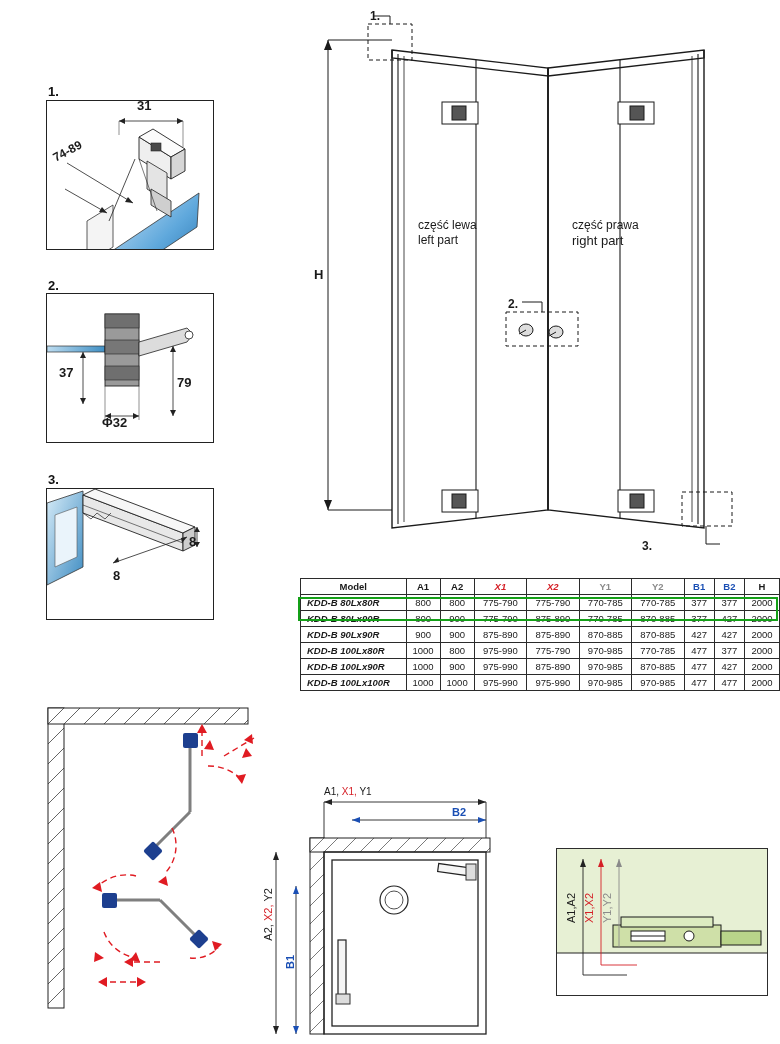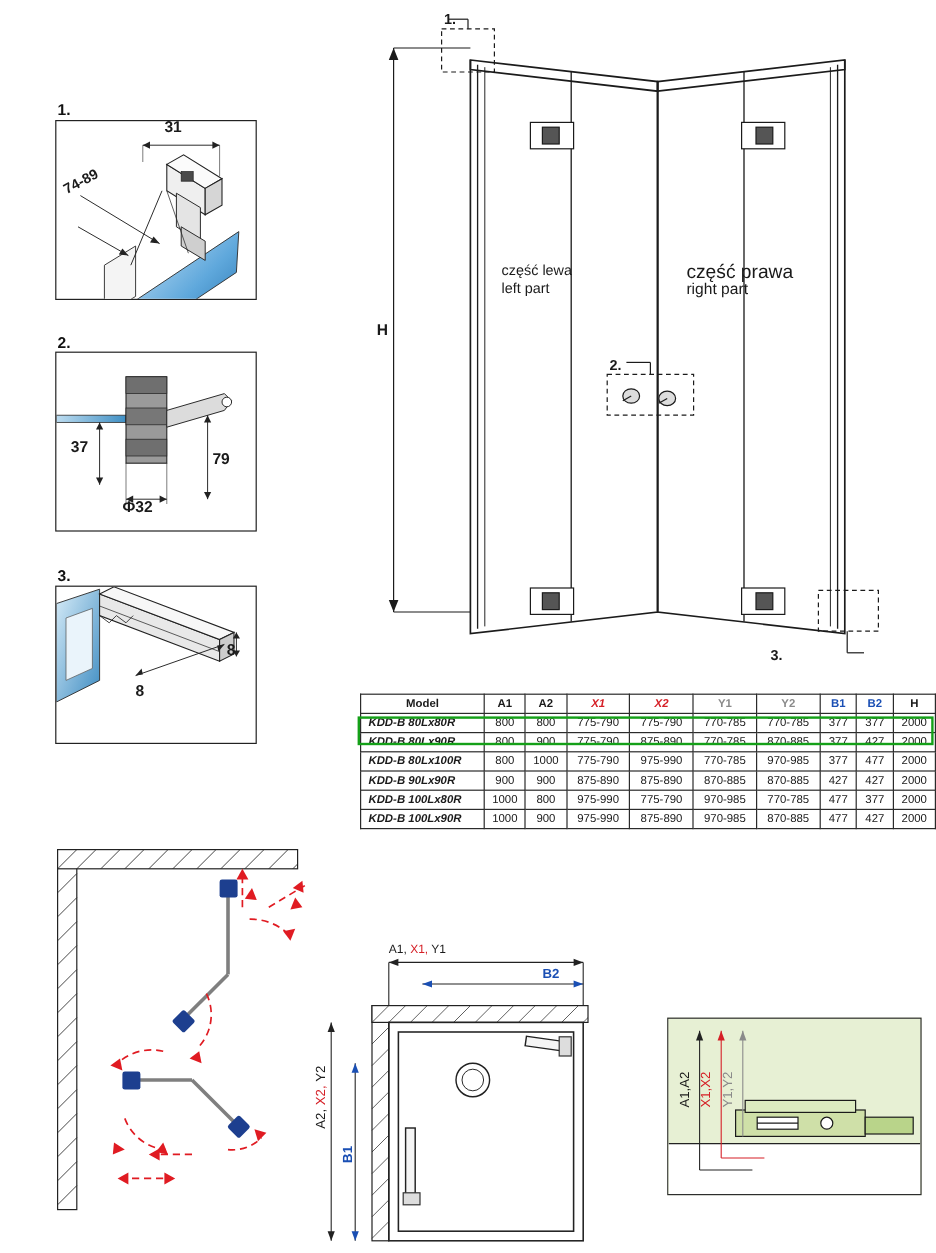--- a/index.html
+++ b/index.html
@@ -288,21 +288,21 @@
     <path d="M28 30 l-4 10 h8 z"></path>
     <path d="M28 500 l-4 -10 h8 z"></path>
   </g>
 </svg>
 <div class="abs lbl bold" style="left:370px;top:10px;font-size:12px;">1.</div>
 <div class="abs lbl bold" style="left:508px;top:298px;font-size:12px;">2.</div>
 <div class="abs lbl bold" style="left:642px;top:540px;font-size:12px;">3.</div>
 <div class="abs lbl bold" style="left:314px;top:268px;font-size:13px;">H</div>
 <div class="abs lbl" style="left:418px;top:219px;font-size:12px;">część lewa</div>
 <div class="abs lbl" style="left:418px;top:234px;font-size:12px;">left part</div>
-<div class="abs lbl" style="left:572px;top:219px;font-size:16px;">część prawa</div>
+<div class="abs lbl" style="left:572px;top:219px;font-size:12px;">część prawa</div>
 <div class="abs lbl" style="left:572px;top:234px;font-size:13px;">right part</div>
 
 <div class="tbl-wrap">
   <table class="specs">
     <thead>
       <tr>
         <th style="width:110px;">Model</th>
         <th style="width:34px;">A1</th>
         <th style="width:34px;">A2</th>
         <th class="red" style="width:58px;">X1</th>
@@ -333,32 +333,20 @@
         <td>900</td>
         <td>775-790</td>
         <td>875-890</td>
         <td>770-785</td>
         <td>870-885</td>
         <td>377</td>
         <td>427</td>
         <td>2000</td>
       </tr>
       <tr>
-        <td class="model">KDD-B 80Lx100R</td>
-        <td>800</td>
-        <td>1000</td>
-        <td>775-790</td>
-        <td>975-990</td>
-        <td>770-785</td>
-        <td>970-985</td>
-        <td>377</td>
-        <td>477</td>
-        <td>2000</td>
-      </tr>
-      <tr>
         <td class="model">KDD-B 90Lx90R</td>
         <td>900</td>
         <td>900</td>
         <td>875-890</td>
         <td>875-890</td>
         <td>870-885</td>
         <td>870-885</td>
         <td>427</td>
         <td>427</td>
         <td>2000</td>
@@ -378,20 +366,32 @@
       <tr>
         <td class="model">KDD-B 100Lx90R</td>
         <td>1000</td>
         <td>900</td>
         <td>975-990</td>
         <td>875-890</td>
         <td>970-985</td>
         <td>870-885</td>
         <td>477</td>
         <td>427</td>
+        <td>2000</td>
+      </tr>
+      <tr>
+        <td class="model">KDD-B 100Lx100R</td>
+        <td>1000</td>
+        <td>1000</td>
+        <td>975-990</td>
+        <td>975-990</td>
+        <td>970-985</td>
+        <td>970-985</td>
+        <td>477</td>
+        <td>477</td>
         <td>2000</td>
       </tr>
     </tbody>
   </table>
   <div class="hl-frame" style="left:-2px;top:19px;width:476px;height:20px;"></div>
 </div>
 
 <svg class="abs" style="left:262px;top:790px;" width="250" height="250" viewBox="0 0 250 250">
 
   <g stroke="#222" stroke-width="1" fill="#fff">

